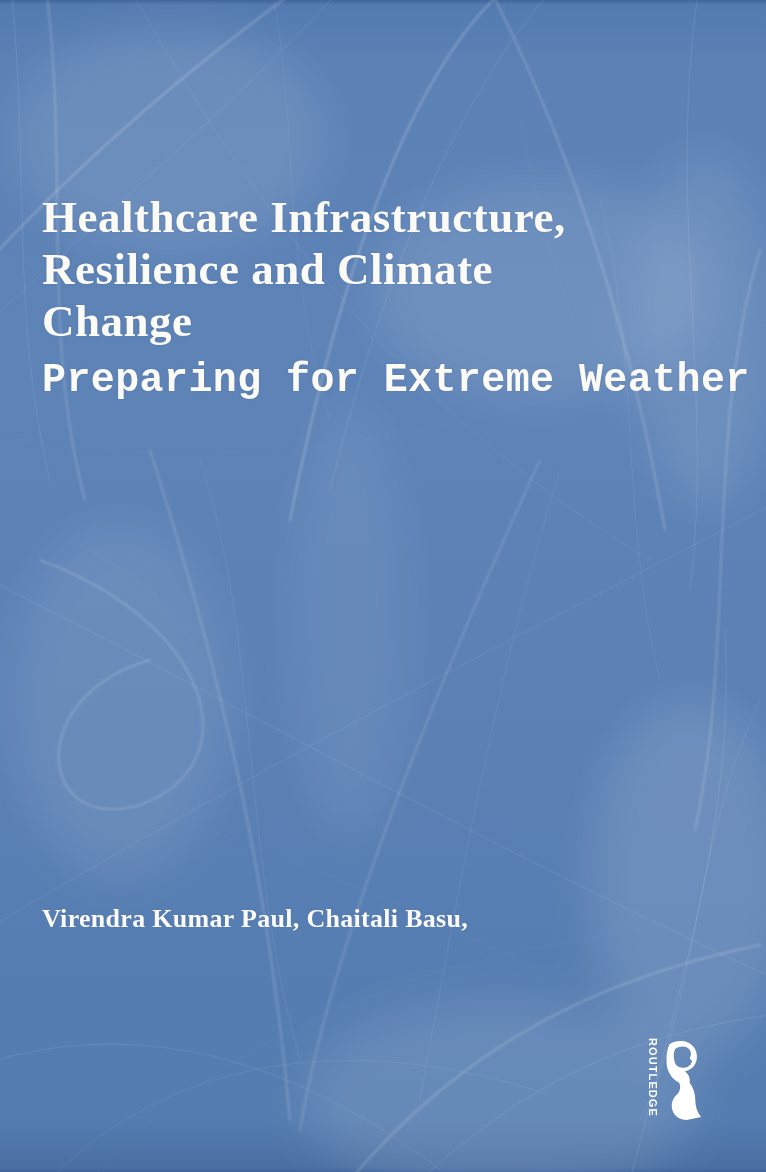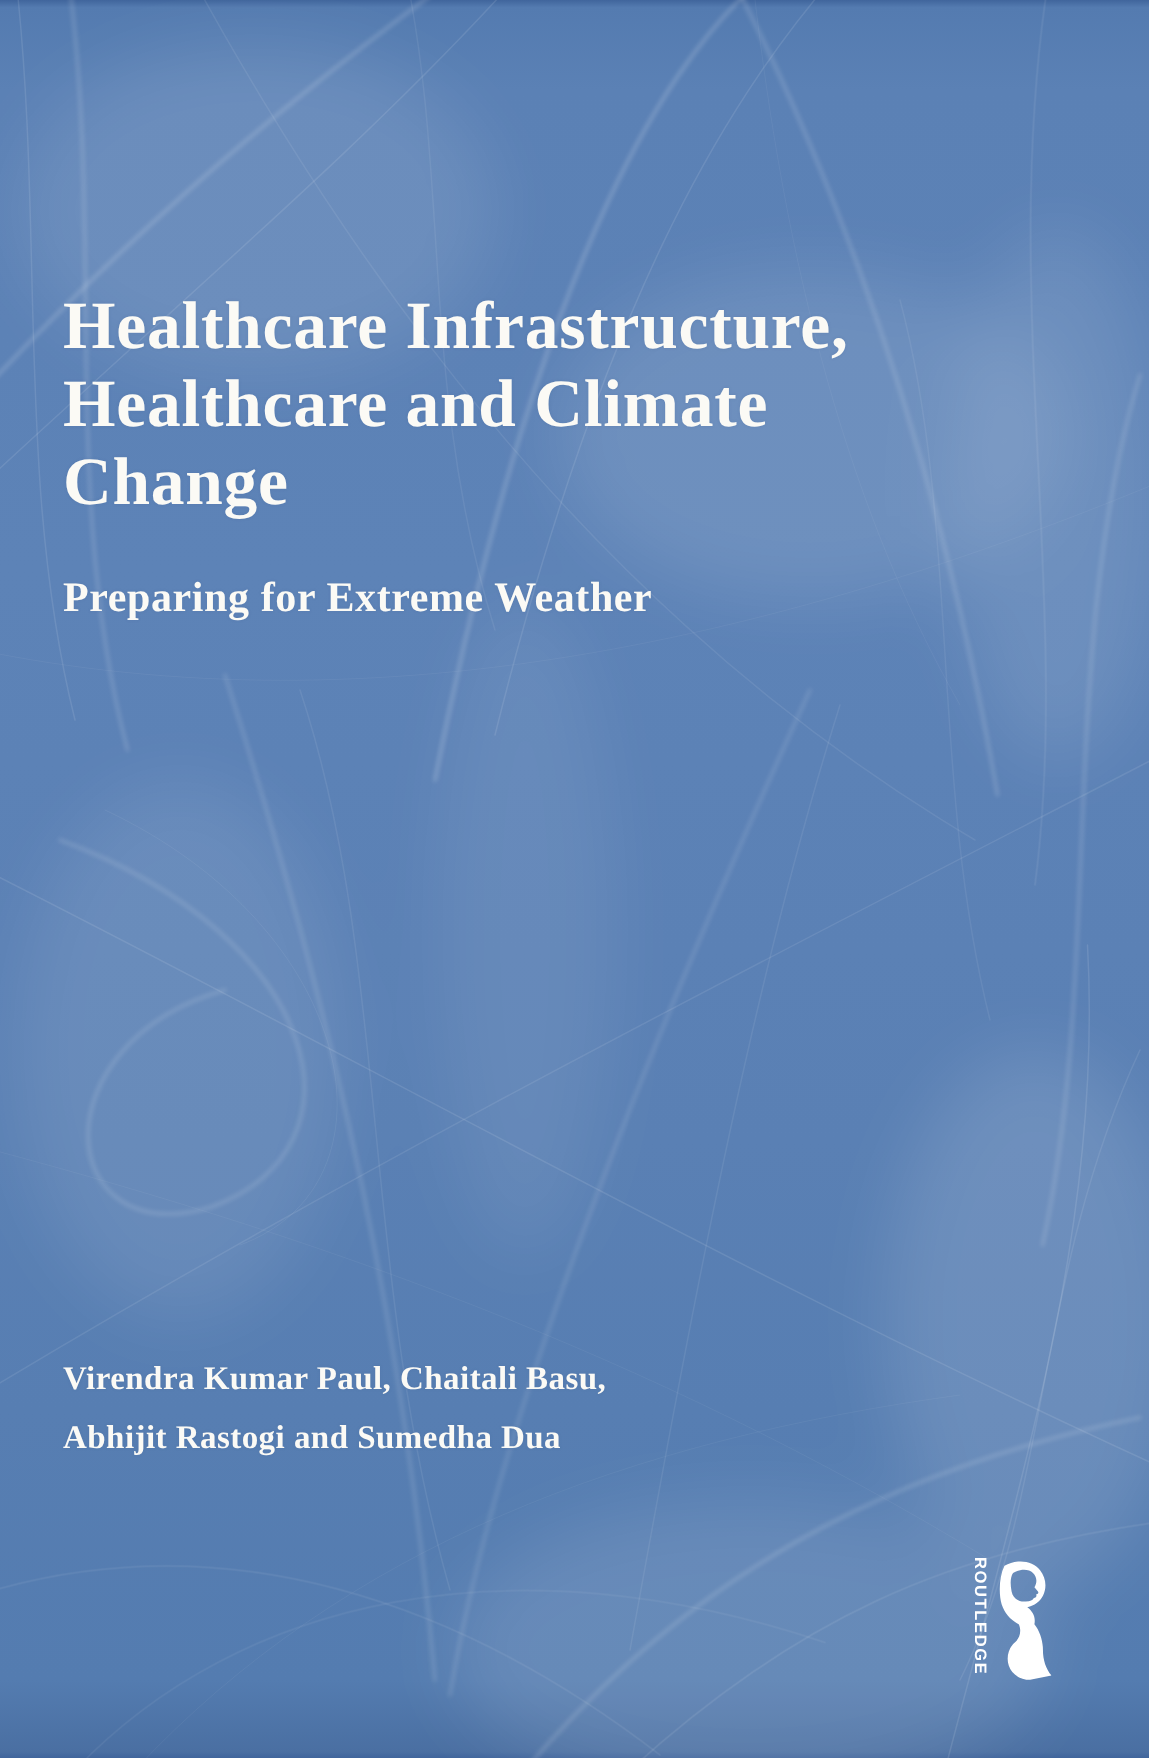--- a/index.html
+++ b/index.html
@@ -29,29 +29,30 @@
     font-weight: bold;
   }
   .title {
     top: 191px;
     font-size: 45px;
     line-height: 52px;
     letter-spacing: 0.5px;
     text-shadow: 0 0 2px rgba(70,100,150,0.25);
   }
   .subtitle {
-    top: 374px;
-    font-size: 28px;
+    top: 356px;
+    font-size: 40px;
     line-height: 50px;
     letter-spacing: 0.4px;
     text-shadow: 0 0 2px rgba(70,100,150,0.25);
+    font-family: Liberation Mono, monospace;
   }
   .authors {
     top: 899px;
-    font-size: 22px;
+    font-size: 26px;
     line-height: 39px;
     letter-spacing: 0.3px;
     text-shadow: 0 0 2px rgba(70,100,150,0.25);
   }
   .logo {
     position: absolute;
     left: 646px;
     top: 1037px;
     height: 85px;
     display: flex;
@@ -128,31 +129,30 @@
       <path d="M -30 760 C 200 820 430 900 660 1040" opacity="0.06"></path>
       <path d="M 90 1180 C 230 1030 420 960 640 930" opacity="0.06"></path>
       <path d="M 500 -30 C 520 160 560 330 640 470" opacity="0.06"></path>
       <path d="M -30 430 C 240 490 520 430 800 310" opacity="0.06"></path>
       <path d="M 70 540 C 240 620 270 790 160 830" opacity="0.07"></path>
     </g>
   </svg>
 
   <div class="textblock title">
     <div>Healthcare Infrastructure,</div>
-    <div>Healthcare and Climate</div>
+    <div>Resilience and Climate</div>
     <div>Change</div>
   </div>
 
   <div class="textblock subtitle">
     <div>Preparing for Extreme Weather</div>
   </div>
 
   <div class="textblock authors">
     <div>Virendra Kumar Paul, Chaitali Basu,</div>
-    <div>Abhijit Rastogi and Sumedha Dua</div>
   </div>
 
   <div class="logo">
     <div class="wordmark">ROUTLEDGE</div>
     <svg class="rglyph" width="38" height="84" viewBox="0 0 40 84">
       <path fill="#ffffff" fill-rule="evenodd" d="
         M 7 4
         C 15 -1 27 0 32 7
         C 36 12 37 19 34 25
         C 32 29 28 32 23 33

